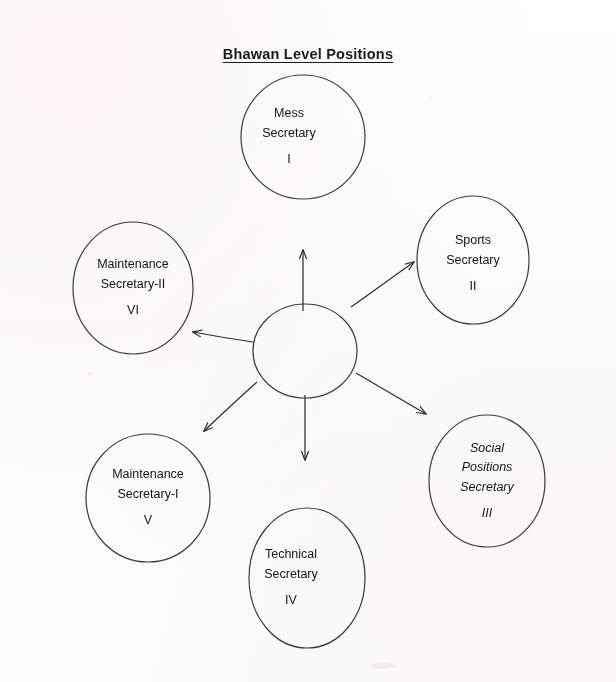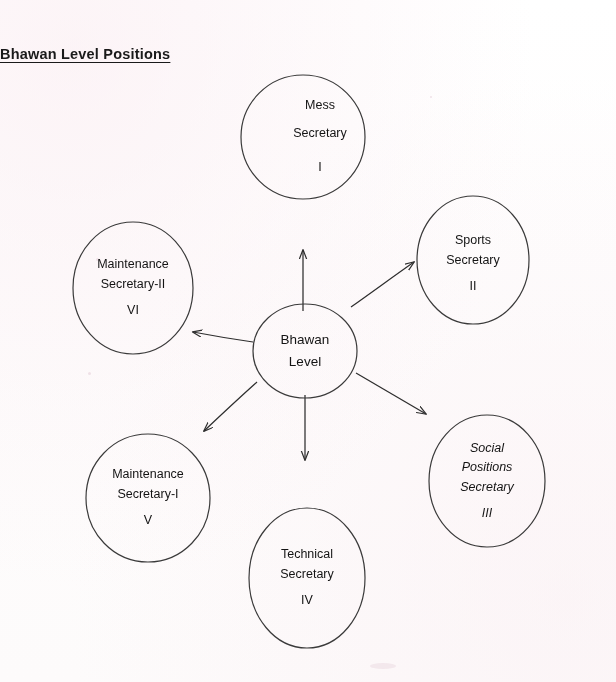--- a/index.html
+++ b/index.html
@@ -25,20 +25,21 @@
       radial-gradient(ellipse at 12% 8%, rgba(250,235,240,0.55), rgba(255,255,255,0) 60%),
       radial-gradient(ellipse at 92% 88%, rgba(250,238,242,0.5), rgba(255,255,255,0) 62%),
       linear-gradient(180deg, #ffffff 0%, #fefdfd 40%, #fdfbfb 100%);
     pointer-events: none;
   }
   #title {
     position: absolute;
     left: 0;
     right: 0;
     top: 46px;
+    text-align: center;
     font-size: 14.5px;
     font-weight: bold;
     color: #1a1a1a;
     text-decoration: underline;
     text-underline-offset: 3px;
     letter-spacing: 0.2px;
   }
   #svg-layer {
     position: absolute;
     left: 0;
@@ -104,55 +105,51 @@
       <ellipse cx="303" cy="137" rx="62" ry="62"></ellipse>
       <ellipse cx="473" cy="260" rx="56" ry="64"></ellipse>
       <ellipse cx="487" cy="481" rx="58" ry="66"></ellipse>
       <ellipse cx="307" cy="578" rx="58" ry="70"></ellipse>
       <ellipse cx="148" cy="498" rx="62" ry="64"></ellipse>
       <ellipse cx="133" cy="288" rx="60" ry="66"></ellipse>
       <ellipse cx="305" cy="351" rx="52" ry="47"></ellipse>
     </g>
   </svg>
 
-  <div class="node-label" style="left:250px; top:77px; width:140px; height:120px;gap:8px;">
+  <div class="node-label" style="left:219px; top:77px; width:140px; height:120px;">
     <span>Mess</span>
     <span>Secretary</span>
     <span class="num">I</span>
   </div>
 
   <div class="node-label" style="left:405px; top:204px; width:136px; height:120px;">
     <span>Sports</span>
     <span>Secretary</span>
     <span class="num">II</span>
   </div>
 
   <div class="node-label" style="left:419px; top:415px; width:136px; height:132px;font-style:italic;">
     <span>Social</span>
     <span>Positions</span>
     <span>Secretary</span>
     <span class="num">III</span>
   </div>
 
-  <div class="node-label" style="left:239px; top:518px; width:136px; height:120px;">
+  <div class="node-label" style="left:223px; top:518px; width:136px; height:120px;">
     <span>Technical</span>
     <span>Secretary</span>
     <span class="num">IV</span>
   </div>
 
   <div class="node-label" style="left:78px; top:438px; width:140px; height:120px;">
     <span>Maintenance</span>
     <span>Secretary-I</span>
     <span class="num">V</span>
   </div>
 
   <div class="node-label" style="left:63px; top:228px; width:140px; height:120px;">
     <span>Maintenance</span>
     <span>Secretary-II</span>
     <span class="num">VI</span>
   </div>
 
-  <div class="node-label center-label" style="left:245px; top:316px; width:120px; height:70px;">
-    <span>Bhawan</span>
-    <span>Level</span>
-  </div>
 
 </div>
 
 </body></html>

